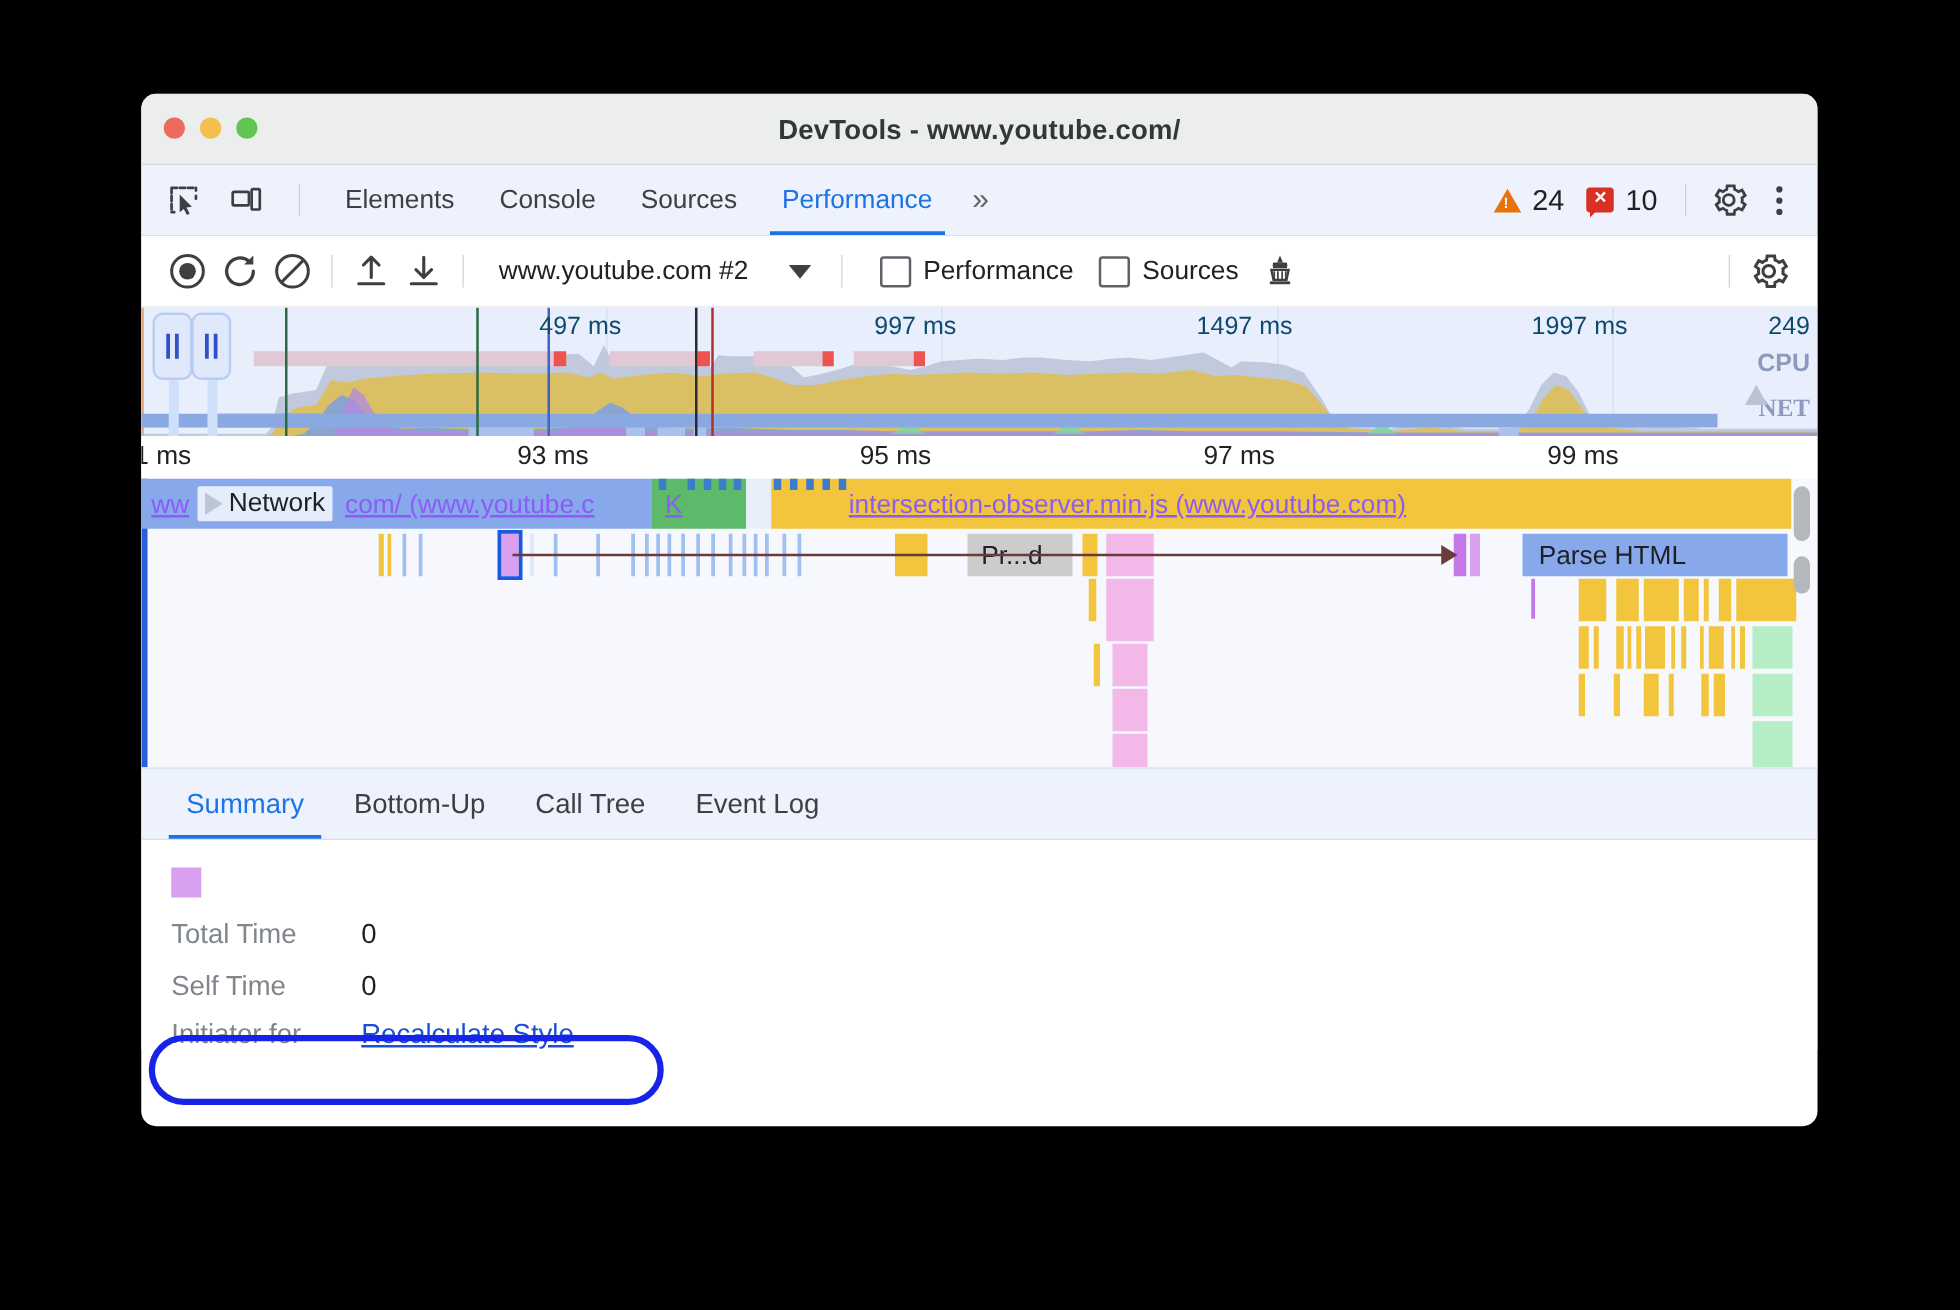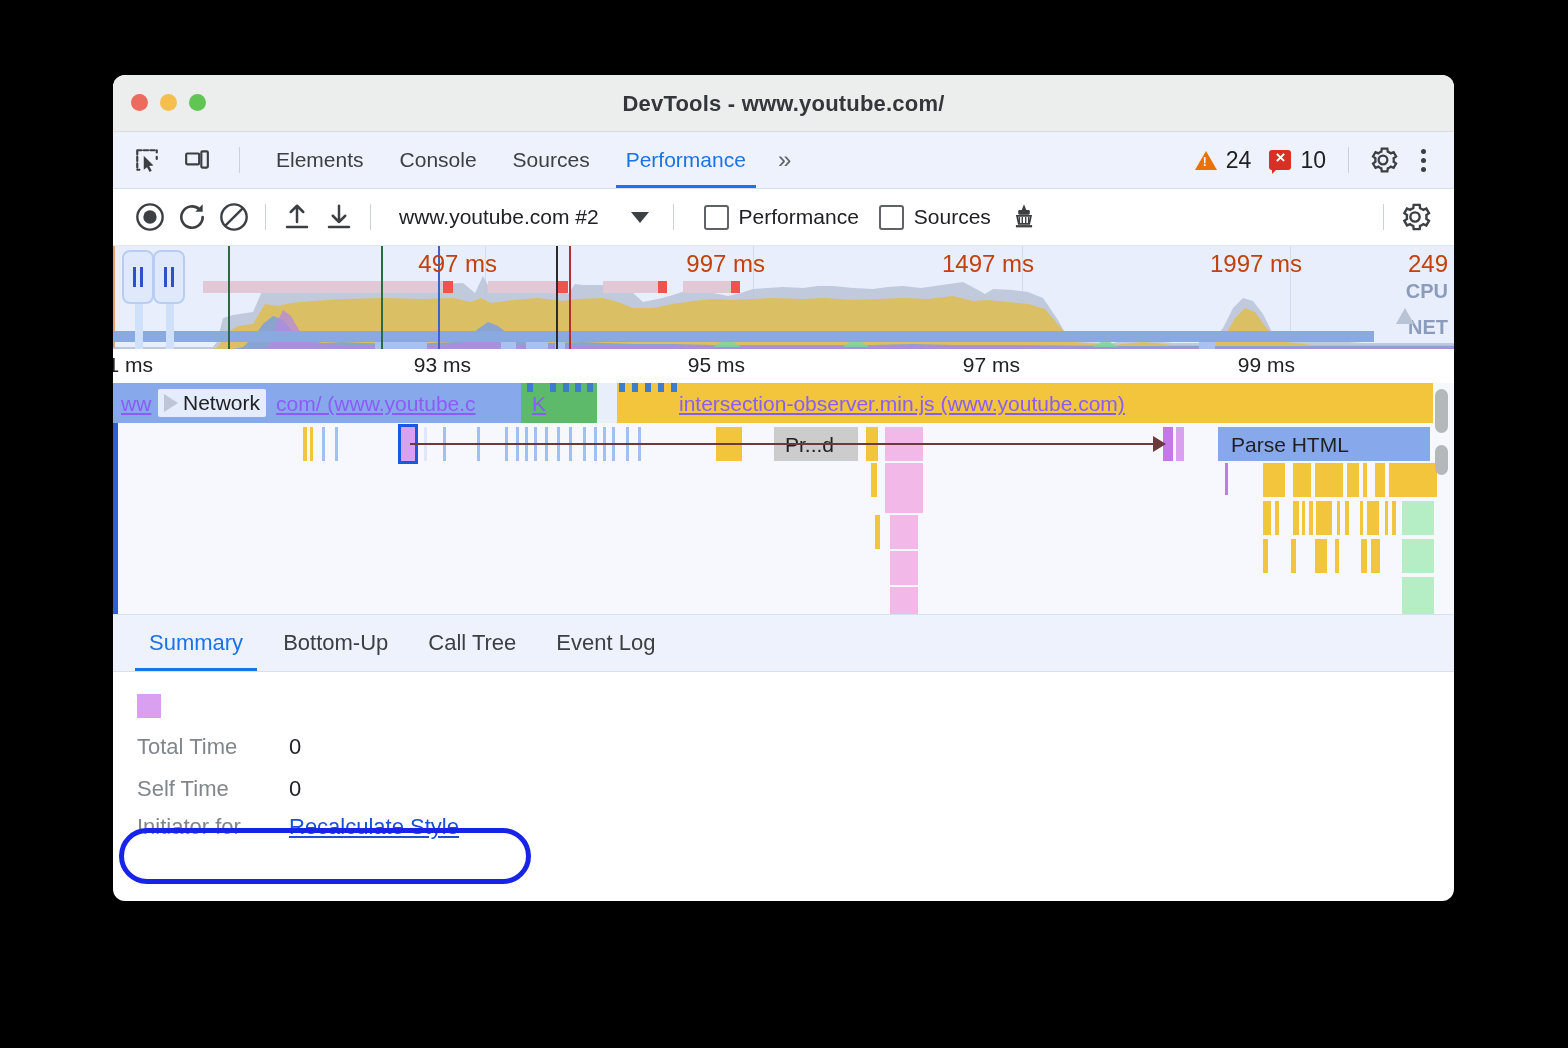--- a/index.html
+++ b/index.html
@@ -57,21 +57,21 @@
          border-top:11px solid #3c4043;margin-left:22px;}
   .chk-group{display:flex;align-items:center;gap:10px;margin-left:20px;}
   .chkbox{width:21px;height:21px;border:2px solid #5f6368;border-radius:3px;background:#fff;}
   .chk-label{font-size:21px;color:#202124;}
   .tb-gear{margin-left:auto;padding-right:18px;display:flex;align-items:center;}
 
   
   .overview{position:relative;height:103px;background:#e8eefc;overflow:hidden;}
   .ov-grid{position:absolute;inset:0;}
   .ov-tick{position:absolute;top:0;bottom:0;width:1px;background:#cfdcf5;}
-  .ov-time{position:absolute;top:4px;font-size:24px;color:#c2410c;transform:translateX(-100%);padding-right:6px;}
+  .ov-time{position:absolute;top:4px;font-size:20px;color:#0c4a6e;transform:translateX(-100%);padding-right:6px;}
   .ov-canvas{position:absolute;left:0;right:0;top:0;bottom:0;}
   .ov-netbar{position:absolute;height:11px;background:#8aa9e0;}
   .ov-netbar2{position:absolute;height:9px;background:#a9c2ec;}
   .ov-frame{position:absolute;height:12px;background:#e0c9d4;}
   .ov-framered{position:absolute;height:12px;background:#ef5350;}
   .ov-vline{position:absolute;top:0;bottom:0;width:2px;}
   .ov-labels{position:absolute;right:6px;top:28px;text-align:right;}
   .ov-lab{font-size:20px;color:#8b9bbc;font-weight:bold;line-height:34px;}
   .handle{position:absolute;width:28px;height:50px;border:2px solid #b7cdf2;background:#dfe9fb;
           border-radius:8px;top:4px;display:flex;align-items:center;justify-content:center;gap:4px;}
@@ -311,21 +311,21 @@
           <i></i>
         </div>
     <div class="handle-stem" style="left:53px;"></div>
     <div class="handle" style="left:40px;">
           <i></i>
           <i></i>
         </div>
 
     <div class="ov-labels">
       <div class="ov-lab">CPU</div>
-      <div class="ov-lab" style="line-height:26px;margin-top:6px;">NET</div>
+      <div class="ov-lab" style="line-height:26px;margin-top:6px;font-family:Liberation Serif, serif;">NET</div>
     </div>
     <svg style="position:absolute;right:40px;top:62px;" width="18" height="16">
           <polygon points="9,0 18,16 0,16" fill="#b8c3d6"></polygon>
         </svg>
   </div>
 
   <div class="flame">
     <div class="fl-ruler">
       <div class="fl-time" style="left:48px;">91 ms</div>
       <div class="fl-time" style="left:366px;">93 ms</div>

